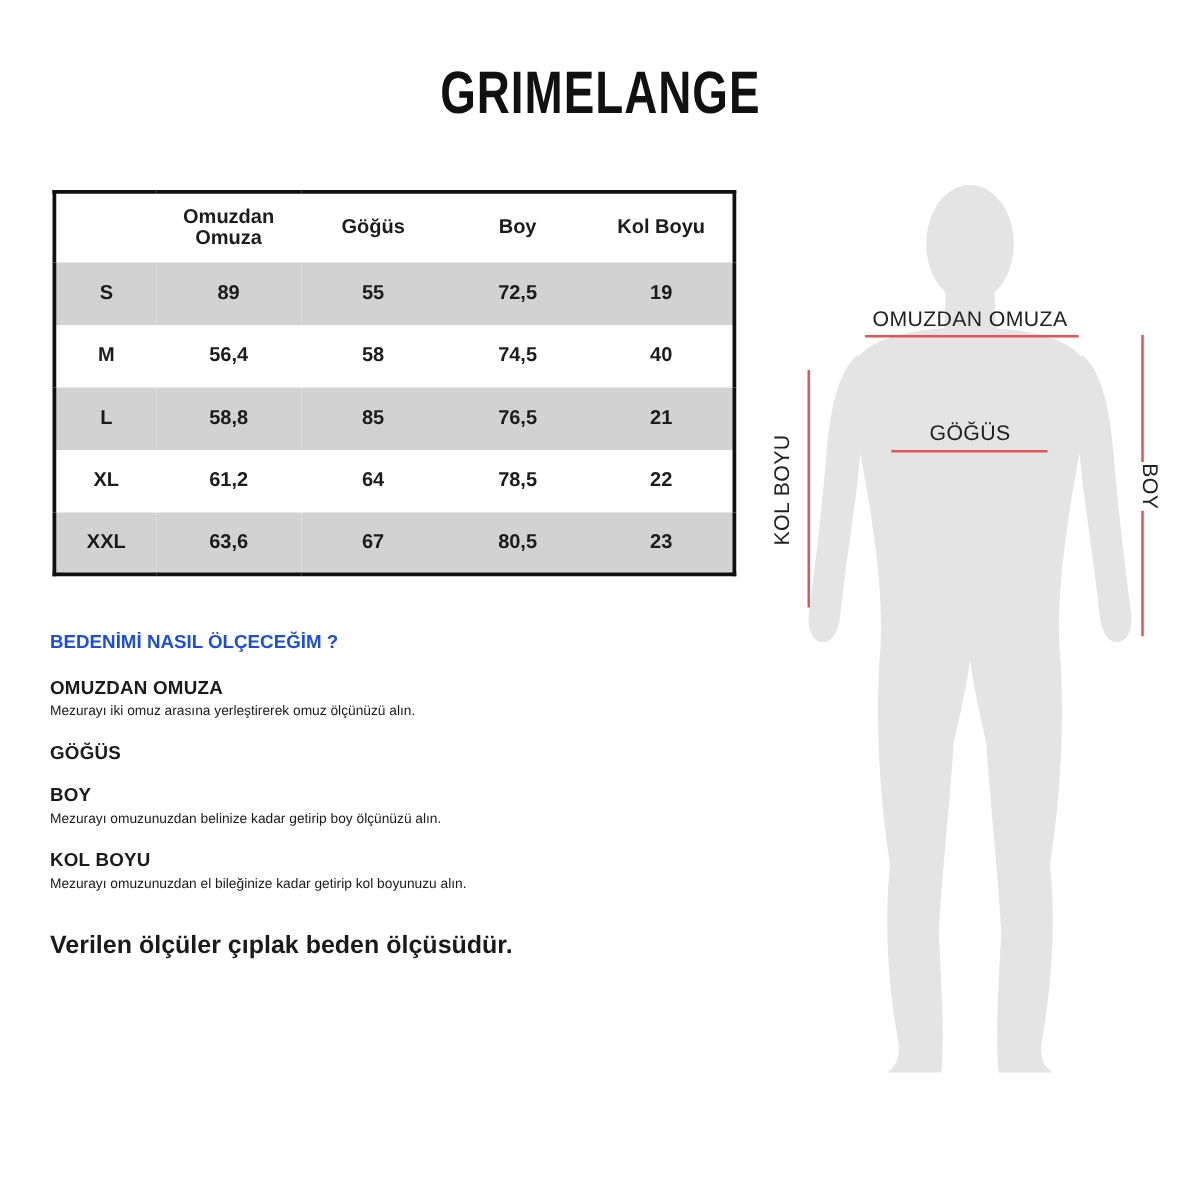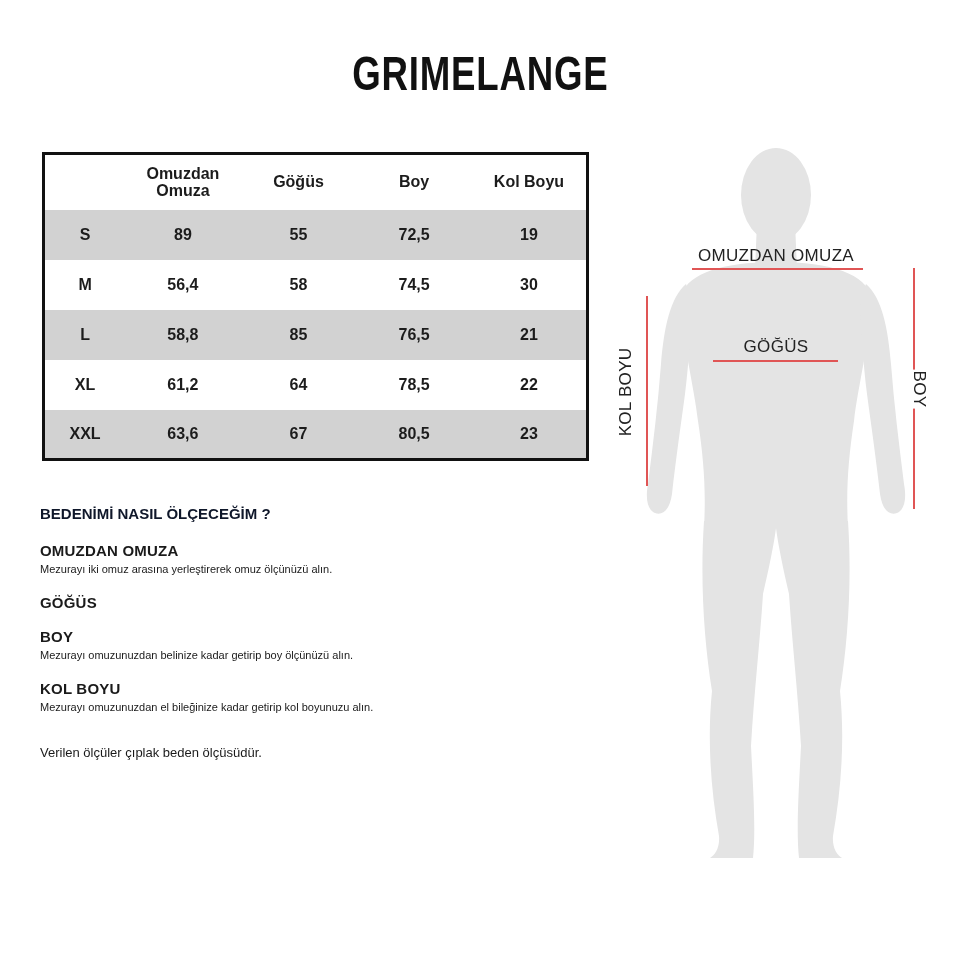--- a/index.html
+++ b/index.html
@@ -72,22 +72,22 @@
     margin-bottom: 4px;
     letter-spacing: .2px;
   }
   .guide-section p {
     font-size: 11px;
     font-weight: 400;
     line-height: 1.25;
   }
   .guide-note {
     margin-top: 31px;
-    font-size: 13px;
-    font-weight: normal;
+    font-size: 20px;
+    font-weight: bold;
   }
 
   
   .diagram {
     position: absolute;
     left: 600px; top: 120px;
     width: 360px; height: 740px;
   }
   .diagram svg { position: absolute; left: 0; top: 0; }
   .measure-label {
@@ -145,21 +145,21 @@
         <td>89</td>
         <td>55</td>
         <td>72,5</td>
         <td>19</td>
       </tr>
       <tr>
         <td>M</td>
         <td>56,4</td>
         <td>58</td>
         <td>74,5</td>
-        <td>30</td>
+        <td>40</td>
       </tr>
       <tr class="gray">
         <td>L</td>
         <td>58,8</td>
         <td>85</td>
         <td>76,5</td>
         <td>21</td>
       </tr>
       <tr>
         <td>XL</td>
@@ -172,21 +172,21 @@
         <td>XXL</td>
         <td>63,6</td>
         <td>67</td>
         <td>80,5</td>
         <td>23</td>
       </tr>
     </tbody>
   </table>
 
   <div class="guide">
-    <div class="guide-title" style="color:#0f172a">BEDENİMİ NASIL ÖLÇECEĞİM ?</div>
+    <div class="guide-title" style="color:#1d4ed8">BEDENİMİ NASIL ÖLÇECEĞİM ?</div>
 
     <div class="guide-section">
       <h4>OMUZDAN OMUZA</h4>
       <p>Mezurayı iki omuz arasına yerleştirerek omuz ölçünüzü alın.</p>
     </div>
     <div class="guide-section">
       <h4>GÖĞÜS</h4>
     </div>
     <div class="guide-section">
       <h4>BOY</h4>

